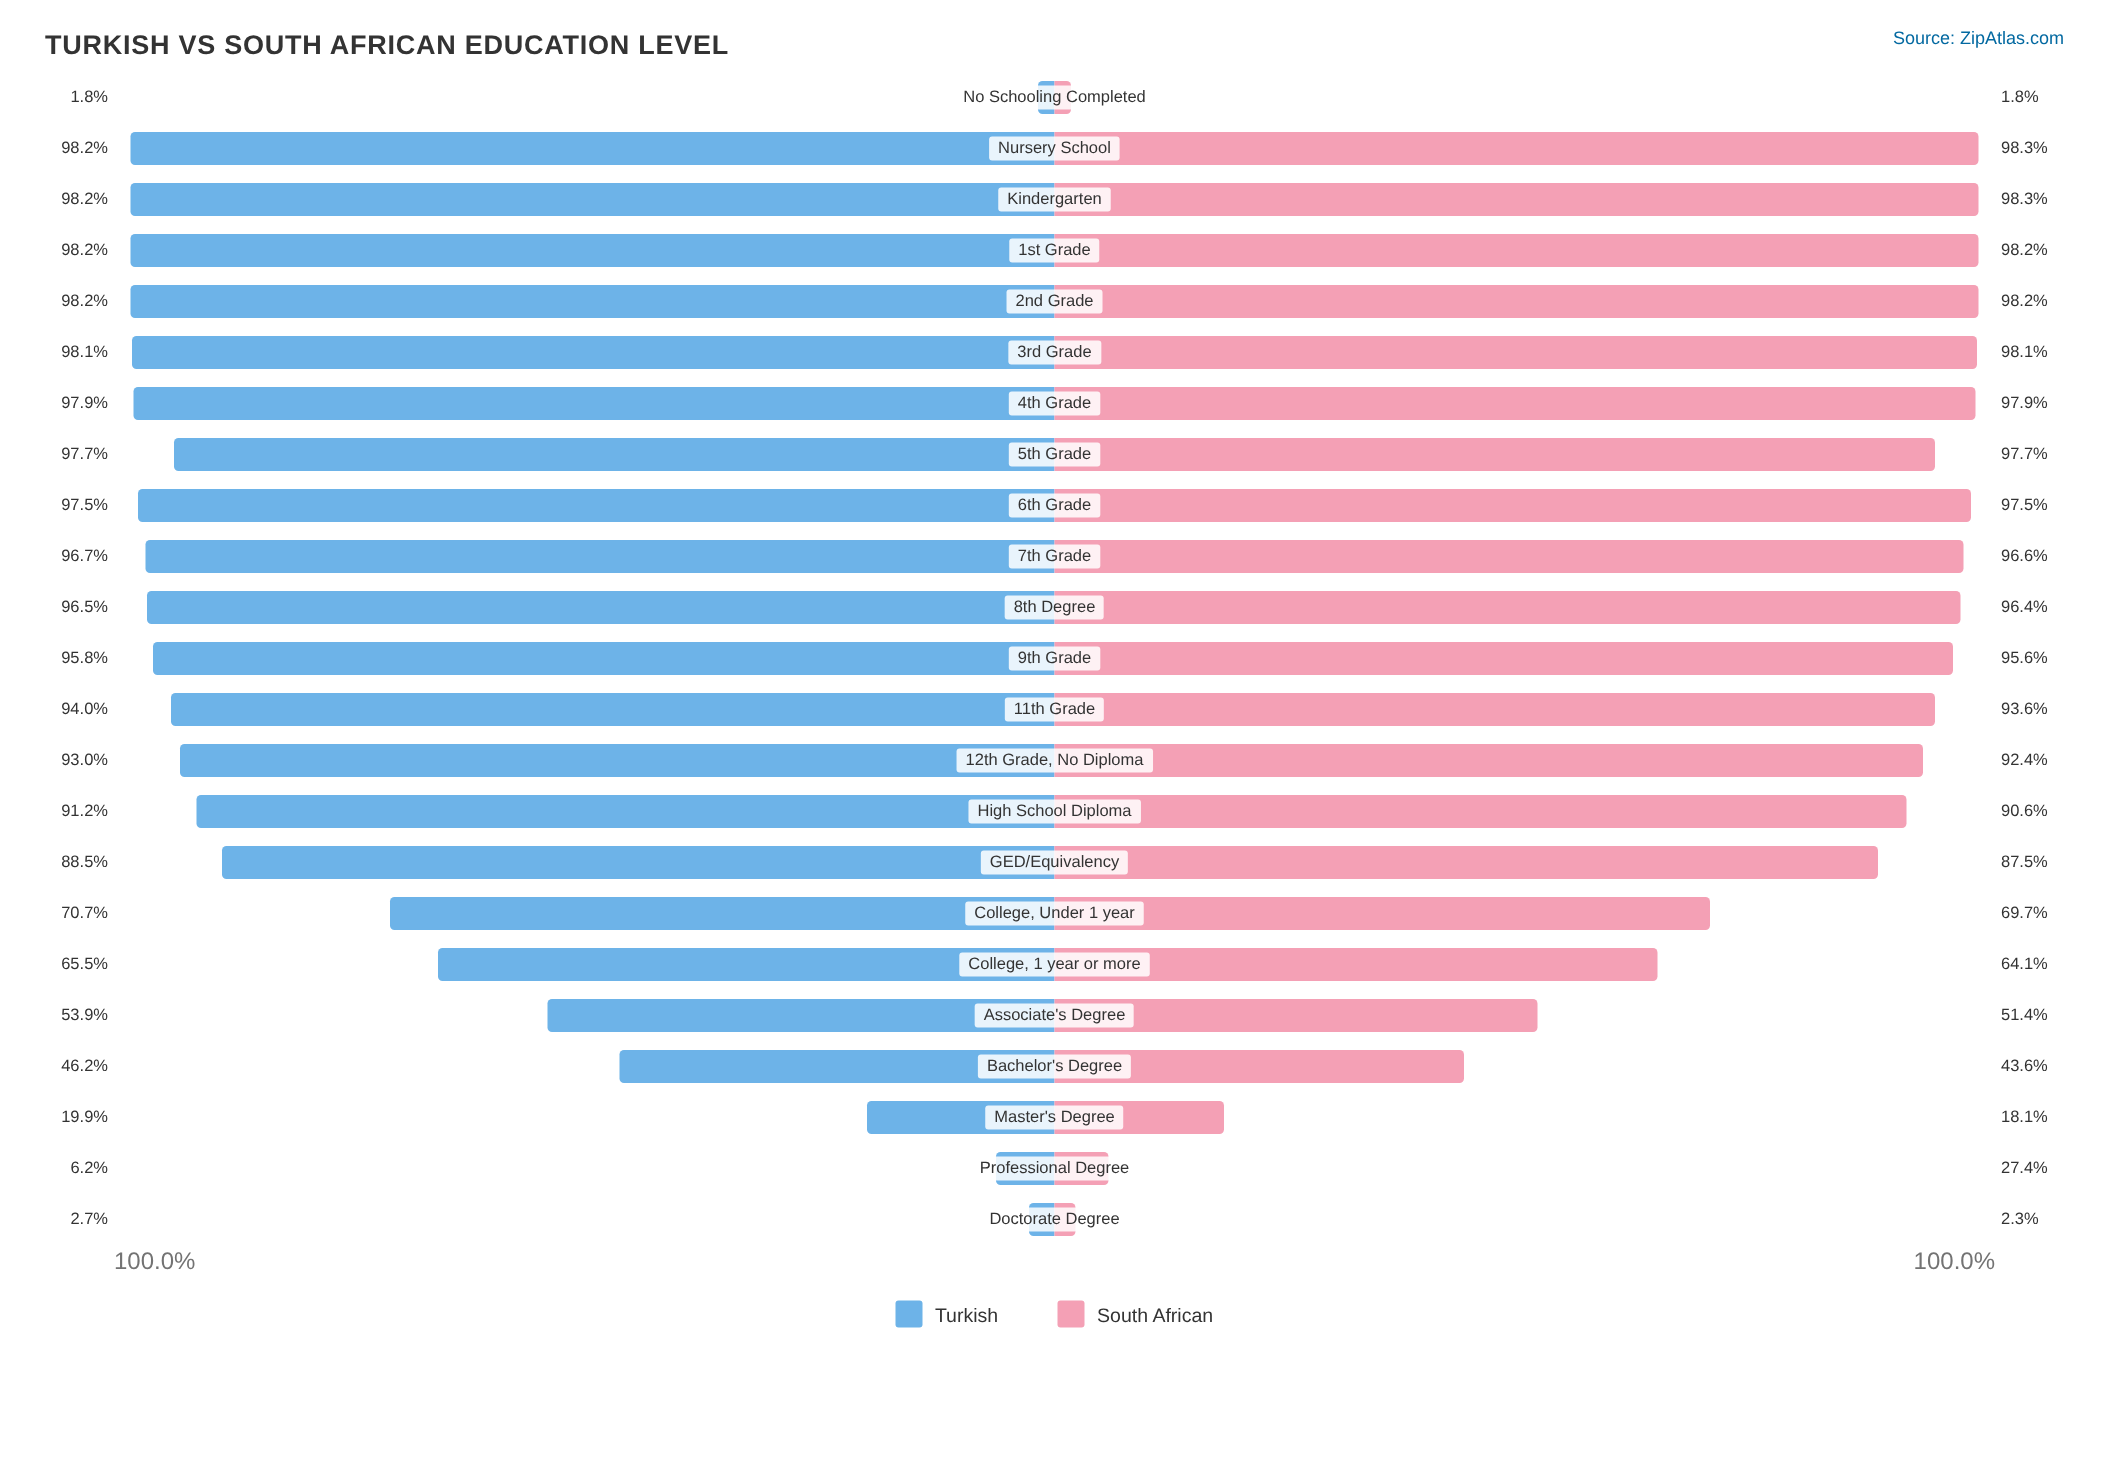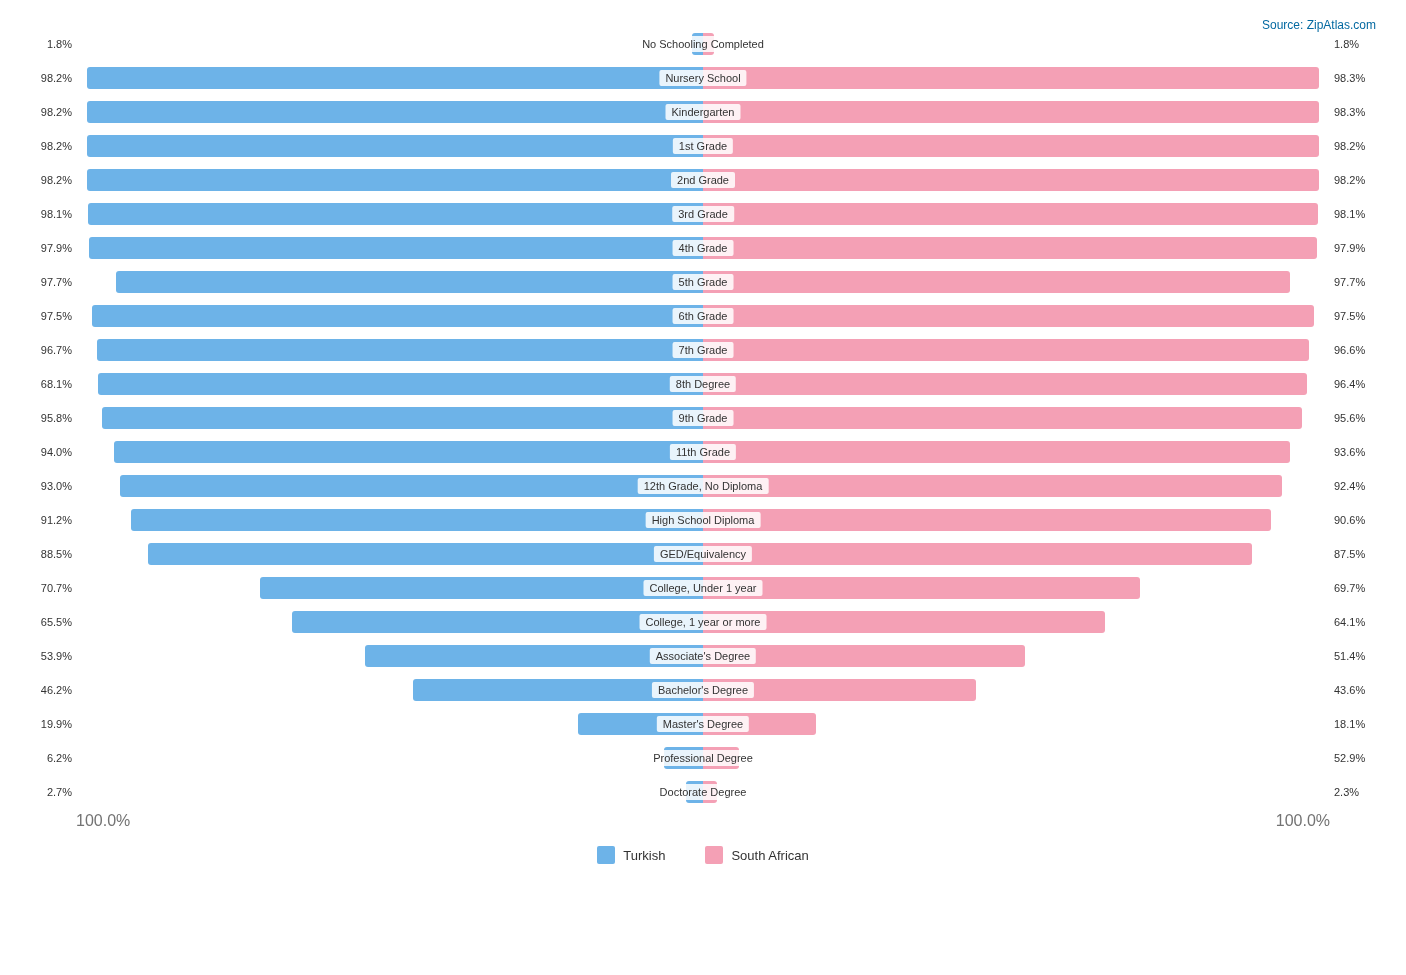--- a/index.html
+++ b/index.html
@@ -115,20 +115,21 @@
       margin-top: 6px;
       font-size: 16px;
       color: #737373;
       padding: 0 46px;
     }
   </style>
 </head>
 <body>
 
 <div class="chart-container">
+  <div class="chart-title">TURKISH VS SOUTH AFRICAN EDUCATION LEVEL</div>
   <div class="source-text">Source: ZipAtlas.com</div>
 
   <div class="bars-area" id="bars-area">
   <div class="bar-row-pair">
         <div style="display: flex; align-items: center; height: 28px; position: relative; margin-bottom: 4px;">
           <div class="bar-left-val">1.8%</div>
           <div style="flex: 1 1 0%; position: relative; height: 28px;">
             <div class="turkish-bar" style="width: 0.9%; top: 3px;"></div>
             <div class="sa-bar" style="width: 0.9%; top: 3px;"></div>
             <div class="center-label-container">
@@ -250,21 +251,21 @@
             <div class="sa-bar" style="width: 48.3%; top: 3px;"></div>
             <div class="center-label-container">
               <div class="center-label">7th Grade</div>
             </div>
           </div>
           <div class="bar-right-val">96.6%</div>
         </div>
       </div>
       <div class="bar-row-pair">
         <div style="display: flex; align-items: center; height: 28px; position: relative; margin-bottom: 4px;">
-          <div class="bar-left-val">68.1%</div>
+          <div class="bar-left-val">96.5%</div>
           <div style="flex: 1 1 0%; position: relative; height: 28px;">
             <div class="turkish-bar" style="width: 48.25%; top: 3px;"></div>
             <div class="sa-bar" style="width: 48.2%; top: 3px;"></div>
             <div class="center-label-container">
               <div class="center-label">8th Degree</div>
             </div>
           </div>
           <div class="bar-right-val">96.4%</div>
         </div>
       </div>
@@ -401,21 +402,21 @@
       <div class="bar-row-pair">
         <div style="display: flex; align-items: center; height: 28px; position: relative; margin-bottom: 4px;">
           <div class="bar-left-val">6.2%</div>
           <div style="flex: 1 1 0%; position: relative; height: 28px;">
             <div class="turkish-bar" style="width: 3.1%; top: 3px;"></div>
             <div class="sa-bar" style="width: 2.85%; top: 3px;"></div>
             <div class="center-label-container">
               <div class="center-label">Professional Degree</div>
             </div>
           </div>
-          <div class="bar-right-val">52.9%</div>
+          <div class="bar-right-val">27.4%</div>
         </div>
       </div>
       <div class="bar-row-pair">
         <div style="display: flex; align-items: center; height: 28px; position: relative; margin-bottom: 4px;">
           <div class="bar-left-val">2.7%</div>
           <div style="flex: 1 1 0%; position: relative; height: 28px;">
             <div class="turkish-bar" style="width: 1.35%; top: 3px;"></div>
             <div class="sa-bar" style="width: 1.15%; top: 3px;"></div>
             <div class="center-label-container">
               <div class="center-label">Doctorate Degree</div>

